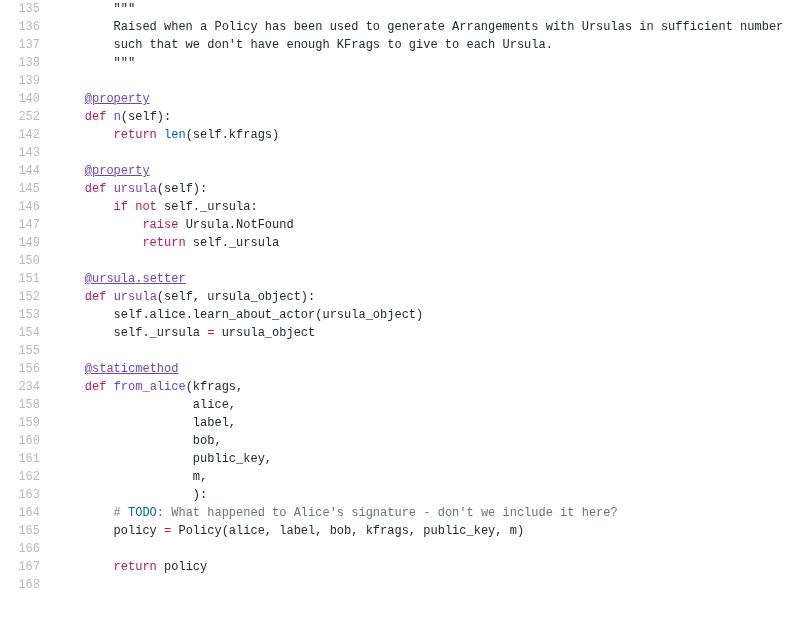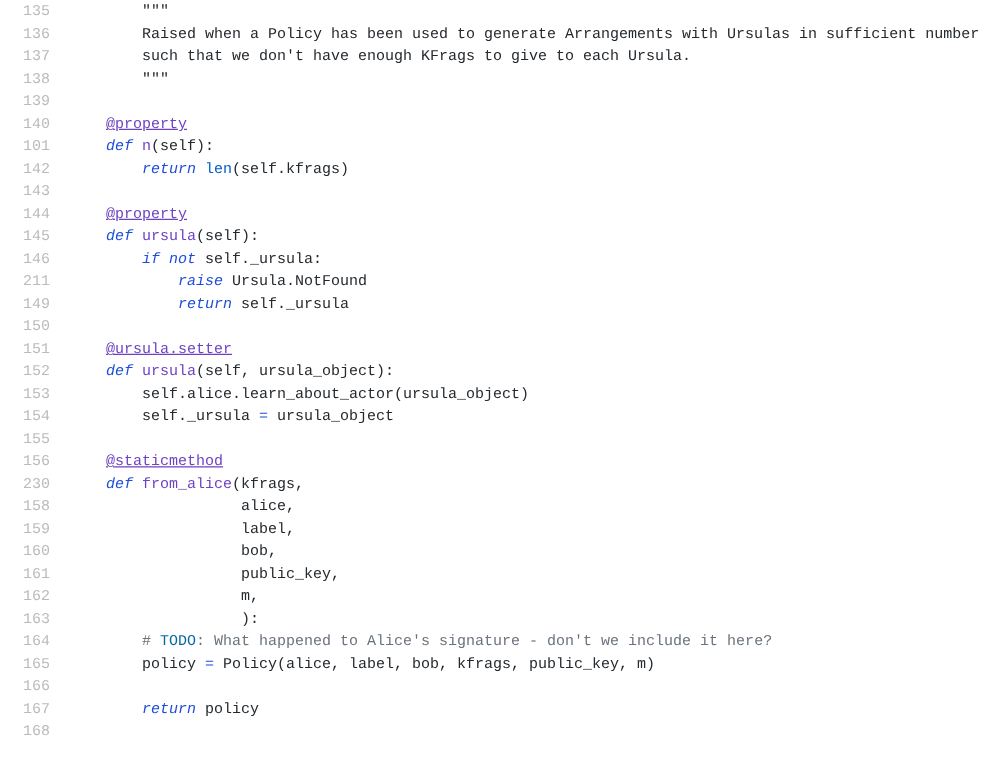--- a/index.html
+++ b/index.html
@@ -28,21 +28,21 @@
       user-select: none;
       vertical-align: top;
       font-size: 12px;
     }
     .code {
       display: table-cell;
       white-space: pre;
       vertical-align: top;
       font-size: 12px;
     }
-    .kw { color: #1d4ed8; font-style: italic; }
+    .kw { color: #be185d; }
     .fn { color: #6f42c1; }
     .dec { color: #6f42c1; text-decoration: underline; }
     .cmt { color: #6a737d; }
     .blue { color: #005cc5; }
     .todo { color: #0369a1; }
   </style>
 </head>
 <body>
 
 <div class="code-container">
@@ -71,21 +71,21 @@
 <span class="gutter">139</span>
 <span class="code"> </span>
 </div>
 
 <div class="line">
 <span class="gutter">140</span>
 <span class="code">    <span class="dec"><span>@</span><span>property</span></span></span>
 </div>
 
 <div class="line">
-<span class="gutter">101</span>
+<span class="gutter">252</span>
 <span class="code">    <span class="kw">def</span> <span class="fn">n</span>(<span>self</span>):</span>
 </div>
 
 <div class="line">
 <span class="gutter">142</span>
 <span class="code">        <span class="kw">return</span> <span class="blue">len</span><span>(</span><span>self</span><span>.kfrags)</span></span>
 </div>
 
 <div class="line">
 <span class="gutter">143</span>
@@ -101,21 +101,21 @@
 <span class="gutter">145</span>
 <span class="code">    <span class="kw">def</span> <span class="fn">ursula</span>(<span>self</span>):</span>
 </div>
 
 <div class="line">
 <span class="gutter">146</span>
 <span class="code">        <span class="kw">if</span> <span class="kw">not</span> <span>self</span><span>._ursula</span><span>:</span></span>
 </div>
 
 <div class="line">
-<span class="gutter">211</span>
+<span class="gutter">147</span>
 <span class="code">            <span class="kw">raise</span> <span>Ursula.NotFound</span></span>
 </div>
 
 
 <div class="line">
 <span class="gutter">149</span>
 <span class="code">            <span class="kw">return</span> <span>self</span><span>._ursula</span></span>
 </div>
 
 <div class="line">
@@ -147,21 +147,21 @@
 <span class="gutter">155</span>
 <span class="code"> </span>
 </div>
 
 <div class="line">
 <span class="gutter">156</span>
 <span class="code">    <span class="dec"><span>@</span><span>staticmethod</span></span></span>
 </div>
 
 <div class="line">
-<span class="gutter">230</span>
+<span class="gutter">234</span>
 <span class="code">    <span class="kw">def</span> <span class="fn">from_alice</span><span>(kfrags,</span></span>
 </div>
 
 <div class="line">
 <span class="gutter">158</span>
 <span class="code">                   <span>alice,</span></span>
 </div>
 
 <div class="line">
 <span class="gutter">159</span>

